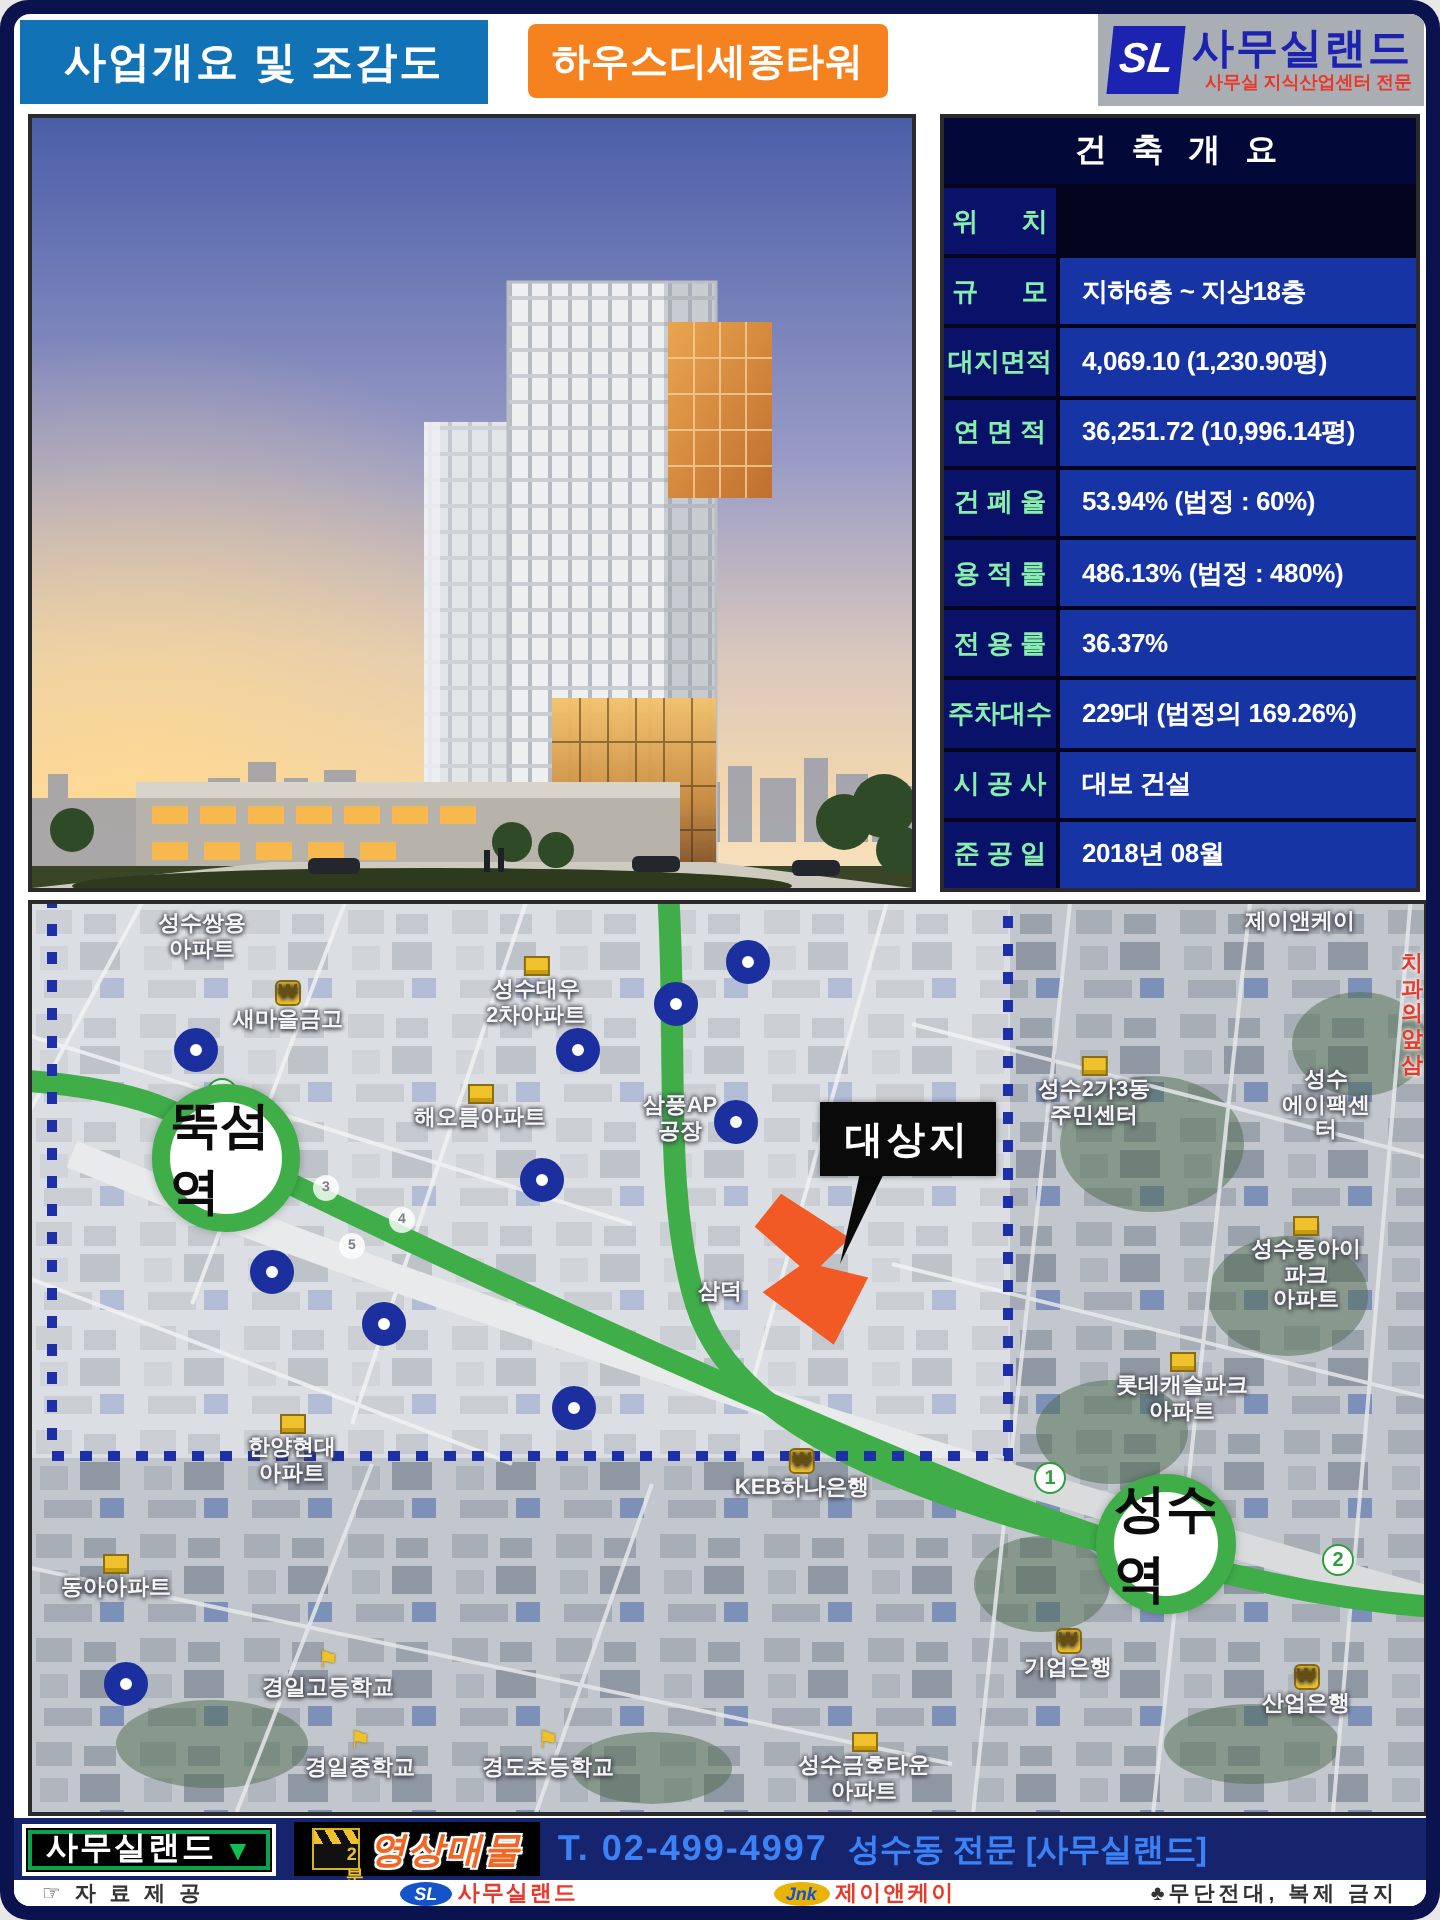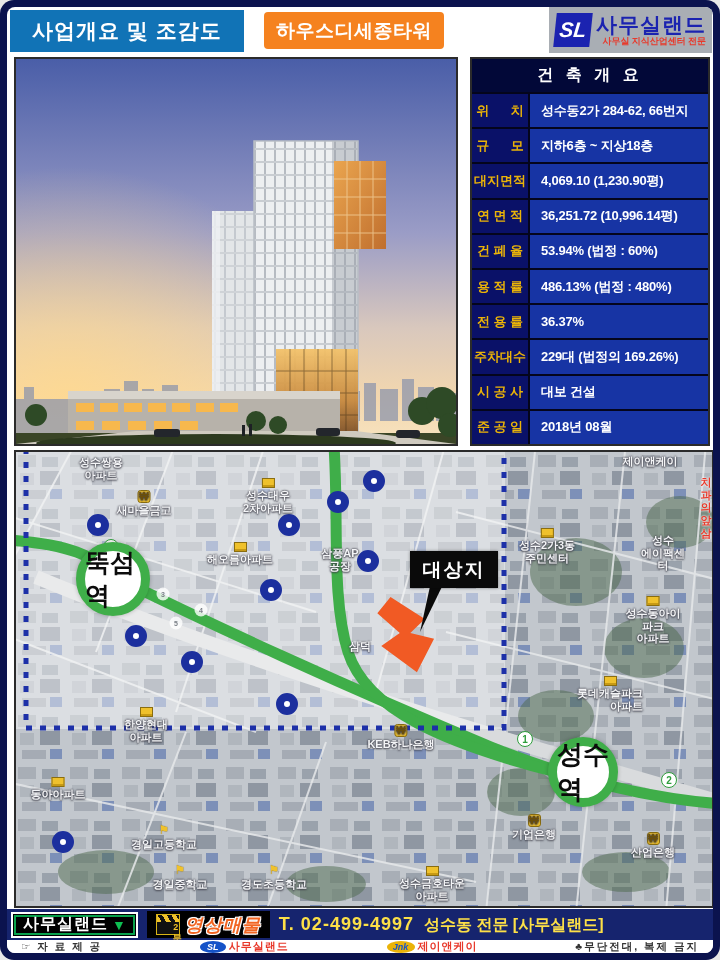--- a/index.html
+++ b/index.html
@@ -23,21 +23,21 @@
   .bld-card{position:absolute;left:7px;top:50px;width:444px;height:389px;border:2px solid #2b2b2b;background:#9aa4c8;overflow:hidden;}
   .bld-card svg{display:block;}
 
   
   .ov-table{position:absolute;left:463px;top:50px;width:240px;height:389px;border:2px solid #2b2b2b;background:#04051c;
     display:flex;flex-direction:column;}
   .ov-title{height:35px;background:#020838;color:#fff;font-size:16px;font-weight:bold;letter-spacing:4px;
     display:flex;align-items:center;justify-content:center;border-bottom:2px solid #04051c;}
   .ov-row{flex:1;display:flex;border-bottom:2px solid #04051c;}
   .ov-row:last-child{border-bottom:none;}
-  .ov-label{width:58px;background:var(--label-bg);color:#eab308;font-size:13px;font-weight:bold;display:flex;align-items:center;
+  .ov-label{width:58px;background:var(--label-bg);color:#86efac;font-size:13px;font-weight:bold;display:flex;align-items:center;
     justify-content:center;white-space:pre;border-right:2px solid #04051c;}
   .ov-value{flex:1;background:var(--value-bg);color:#fff;font-size:13px;font-weight:bold;display:flex;align-items:center;
     padding-left:11px;letter-spacing:-.2px;}
 
   
   .map{position:absolute;left:7px;top:443px;width:700px;height:458px;border:2px solid #2b2b2b;overflow:hidden;background:#c2c7cd;}
   .map svg.bg{position:absolute;left:0;top:0;}
   .poi{position:absolute;width:22px;height:22px;border-radius:50%;background:#fff;border:8px solid var(--marker-blue);
     transform:translate(-50%,-50%);}
   .station{position:absolute;background:#fff;border:9px solid var(--line-green);border-radius:50%;display:flex;
@@ -67,21 +67,21 @@
   .brand-in{border:2px solid #0aa24d;display:flex;align-items:center;gap:4px;padding:0 7px;height:20px;}
   .brand-in .t{color:#fff;font-size:16px;font-weight:bold;letter-spacing:1px;}
   .brand-in .ar{color:#0ebf52;font-size:14px;}
   .video{background:#000;height:27px;display:flex;align-items:center;gap:5px;padding:0 9px;}
   .clapper{width:24px;height:21px;background:#111;border:1px solid #d9b417;position:relative;}
   .clapper .stripes{position:absolute;left:0;top:0;width:100%;height:7px;
     background:repeating-linear-gradient(60deg,#efc12c 0 4px,#111 4px 8px);}
   .clapper .min{position:absolute;left:0;top:7px;width:100%;text-align:center;color:#efc12c;font-size:9px;font-weight:bold;padding-left:16px;}
   .video .vt{color:#f26522;font-size:18px;font-weight:bold;font-style:italic;letter-spacing:1px;
     text-shadow:0 0 1px #fff,0 0 2px #fff,1px 1px 0 #fff,-1px -1px 0 #fff,1px -1px 0 #fff,-1px 1px 0 #fff;}
-  .phone{display:flex;align-items:baseline;gap:10px;color:#fde047;font-weight:bold;white-space:nowrap;}
+  .phone{display:flex;align-items:baseline;gap:10px;color:#3b82f6;font-weight:bold;white-space:nowrap;}
   .phone .num{font-size:18px;letter-spacing:1px;}
   .phone .tag{font-size:16px;}
 
   
   .ftr{position:absolute;left:0;top:933px;width:706px;height:13px;background:#fff;display:flex;align-items:center;
     justify-content:space-between;padding:0 14px;font-size:10.5px;color:#222;}
   .ftr .grp{display:flex;align-items:center;gap:3px;}
   .oval{border-radius:50%/50%;font-style:italic;font-weight:bold;display:flex;align-items:center;justify-content:center;}
   .oval.sl{width:26px;height:12px;background:#1553c8;color:#fff;font-size:9px;}
   .oval.jnk{width:28px;height:12px;background:#eab308;color:#1553c8;font-size:9px;}
@@ -223,21 +223,20 @@
             <rect x="233" y="365" width="3" height="12"></rect>
           </g>
       </svg>
     </div>
 
     <div class="ov-table">
       <div class="ov-title">건 축 개 요</div>
       <div id="ov-rows" style="display:flex;flex-direction:column;flex:1;">
           <div class="ov-row">
             <div class="ov-label">위      치</div>
-            <div class="ov-value">성수동2가 284-62, 66번지</div>
           </div>
           <div class="ov-row">
             <div class="ov-label">규      모</div>
             <div class="ov-value">지하6층 ~ 지상18층</div>
           </div>
           <div class="ov-row">
             <div class="ov-label">대지면적</div>
             <div class="ov-value">4,069.10 (1,230.90평)</div>
           </div>
           <div class="ov-row">
@@ -358,23 +357,23 @@
         <div class="mlabel" style="left: 637px; top: 380px;"><span class="micon won">₩</span>산업은행</div>
         <div class="mlabel" style="left: 416px; top: 414px;"><span class="micon bldg"></span>성수금호타운
 아파트</div>
         <div class="mlabel" style="left: 634px; top: 3px;">제이앤케이</div>
         <div class="mlabel red" style="left: 690px; top: 24px;">치과의
 앞삼</div>
         <div class="mlabel" style="left: 531px; top: 76px;"><span class="micon bldg"></span>성수2가3동
 주민센터</div>
         <div class="mlabel" style="left: 647px; top: 82px;">성수
 에이팩센터</div>
-        <div class="mlabel" style="left: 637px; top: 144px;"><span class="micon bldg"></span>성수동아이파크
+        <div class="mlabel" style="left: 637px; top: 156px;"><span class="micon bldg"></span>성수동아이파크
 아파트</div>
-        <div class="mlabel" style="left: 594px; top: 224px; text-align: right;"><span class="micon bldg"></span>롯데캐슬파크
+        <div class="mlabel" style="left: 575px; top: 224px;"><span class="micon bldg"></span>롯데캐슬파크
 아파트</div>
         <div class="badge line" style="left: 95px; top: 95px; width: 16px; height: 16px; font-size: 10px;">1</div>
         <div class="badge line" style="left: 509px; top: 287px; width: 16px; height: 16px; font-size: 10px;">1</div>
         <div class="badge line" style="left: 653px; top: 328px; width: 16px; height: 16px; font-size: 10px;">2</div>
         <div class="badge stop" style="left: 147px; top: 142px; width: 13px; height: 13px; font-size: 7px;">3</div>
         <div class="badge stop" style="left: 185px; top: 158px; width: 13px; height: 13px; font-size: 7px;">4</div>
         <div class="badge stop" style="left: 160px; top: 171px; width: 13px; height: 13px; font-size: 7px;">5</div>
         <div class="station" style="left: 567px; top: 320px; width: 70px; height: 70px; font-size: 26px;">성수역</div>
         <div class="station" style="left: 97px; top: 127px; width: 74px; height: 74px; font-size: 25px;">뚝섬역</div>
       </div>

